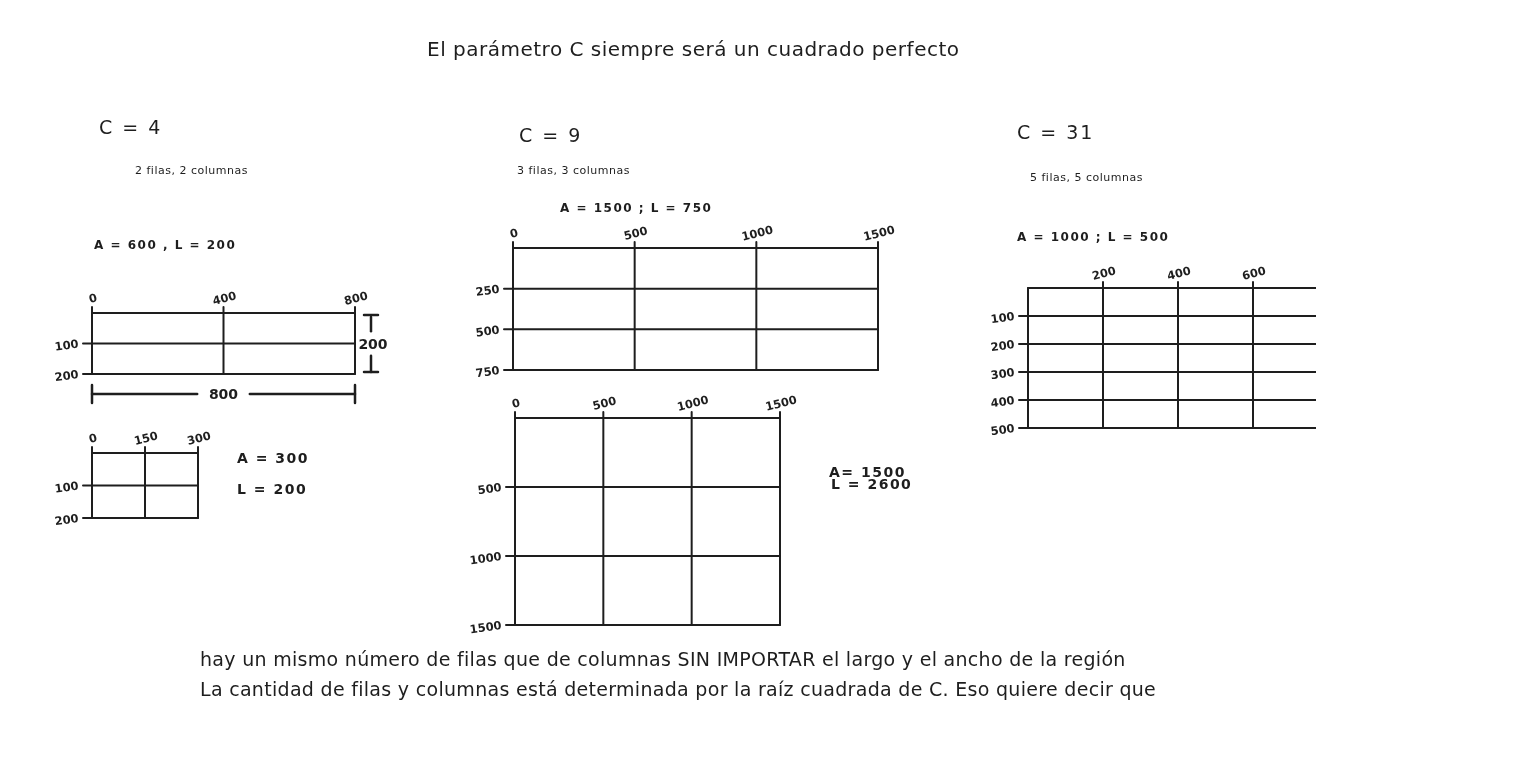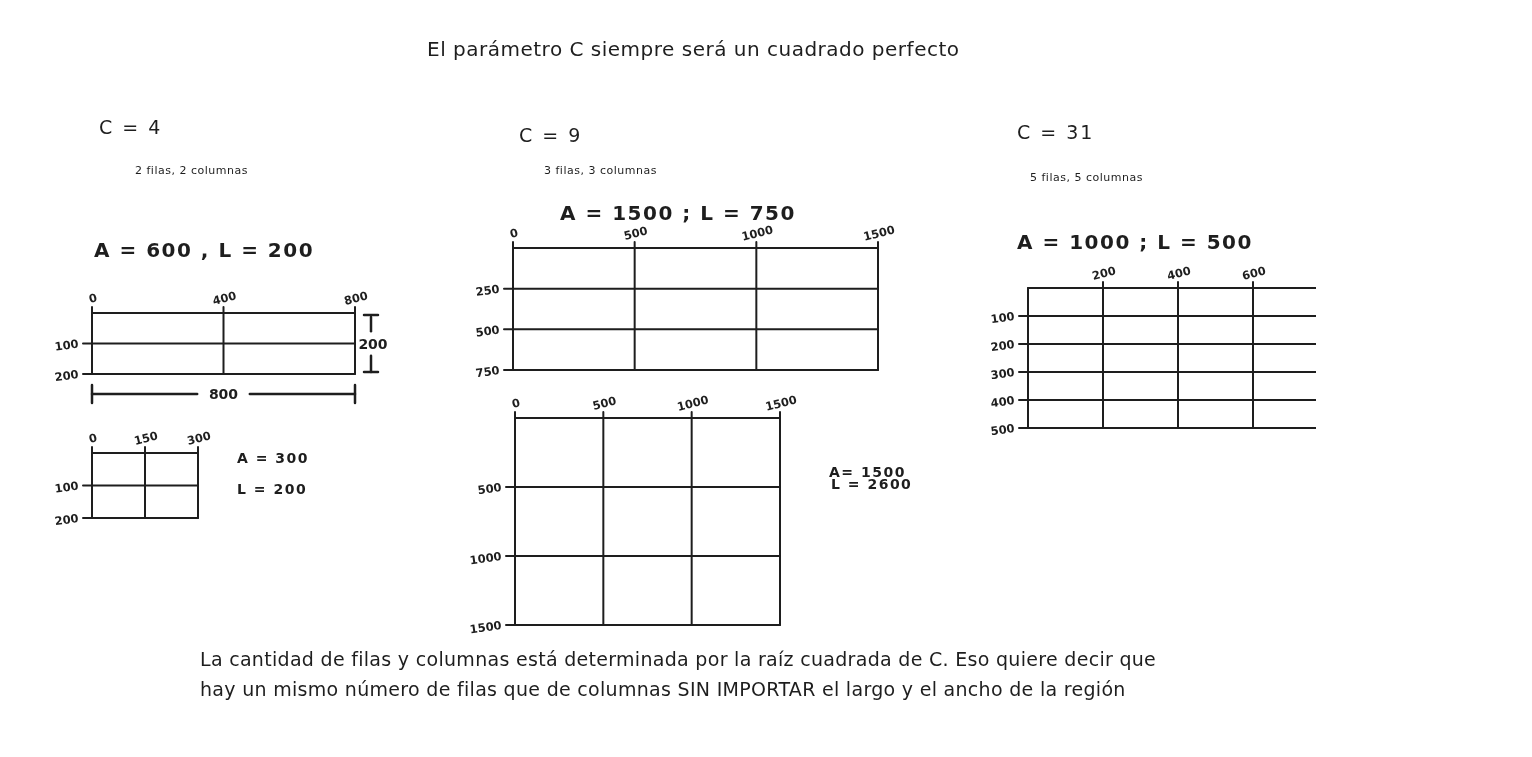--- a/index.html
+++ b/index.html
@@ -8,21 +8,21 @@
     width:1316px;height:757px;
     background:#ffffff;
     font-family:"DejaVu Sans", sans-serif;
     color:#1e1e1e;
     overflow:hidden;
   }
   .abs{position:absolute;white-space:nowrap;}
   .title{font-size:20px;letter-spacing:0.5px;}
   .heading{font-size:19px;letter-spacing:2px;}
   .sub{font-size:11px;letter-spacing:0.5px;}
-  .params{font-size:20px;font-weight:bold;letter-spacing:1.5px;}
+  .params{font-size:12px;font-weight:bold;letter-spacing:1.5px;}
   .side{font-size:14px;font-weight:bold;letter-spacing:1.5px;}
   .grid{position:absolute;}
   .footer-line{font-size:19px;line-height:30px;letter-spacing:0.3px;}
 </style>
 </head>
 <body>
 
 <div id="canvas">
 
   <div class="abs title" style="left:427px;top:37px">El parámetro C siempre será un cuadrado perfecto</div>
@@ -77,21 +77,21 @@
           <line x1="-9" y1="32.5" x2="0" y2="32.5" stroke="#1e1e1e" stroke-width="2" stroke-linecap="round"></line>
           <text x="-13" y="36.5" text-anchor="end" fill="#1e1e1e" font-size="11.5" font-weight="bold" font-family="&quot;DejaVu Sans&quot;, sans-serif" transform="rotate(-8 -13 36.5)">100</text>
           <line x1="-9" y1="65" x2="0" y2="65" stroke="#1e1e1e" stroke-width="2" stroke-linecap="round"></line>
           <text x="-13" y="69" text-anchor="end" fill="#1e1e1e" font-size="11.5" font-weight="bold" font-family="&quot;DejaVu Sans&quot;, sans-serif" transform="rotate(-8 -13 69)">200</text>
         </g>
       </svg></div>
   <div class="abs side" style="left:237px;top:450px">A = 300</div>
   <div class="abs side" style="left:237px;top:481px">L = 200</div>
 
   <div class="abs heading" style="left:519px;top:124px">C = 9</div>
-  <div class="abs sub" style="left:544px;top:164px">3 filas, 3 columnas</div>
+  <div class="abs sub" style="left:517px;top:164px">3 filas, 3 columnas</div>
   <div class="abs params" style="left:560px;top:201px">A = 1500 ;   L = 750</div>
   <div class="grid" style="left: 467px; top: 218px;"><svg width="475" height="192">
         <g transform="translate(46,30)">
           <line x1="0" y1="0" x2="0" y2="122" stroke="#1e1e1e" stroke-width="2" stroke-linecap="round"></line>
           <line x1="121.66666666666667" y1="0" x2="121.66666666666667" y2="122" stroke="#1e1e1e" stroke-width="2" stroke-linecap="round"></line>
           <line x1="243.33333333333334" y1="0" x2="243.33333333333334" y2="122" stroke="#1e1e1e" stroke-width="2" stroke-linecap="round"></line>
           <line x1="365" y1="0" x2="365" y2="122" stroke="#1e1e1e" stroke-width="2" stroke-linecap="round"></line>
           <line x1="0" y1="0" x2="365" y2="0" stroke="#1e1e1e" stroke-width="2" stroke-linecap="round"></line>
           <line x1="0" y1="40.666666666666664" x2="365" y2="40.666666666666664" stroke="#1e1e1e" stroke-width="2" stroke-linecap="round"></line>
           <line x1="0" y1="81.33333333333333" x2="365" y2="81.33333333333333" stroke="#1e1e1e" stroke-width="2" stroke-linecap="round"></line>
@@ -175,17 +175,17 @@
           <line x1="-9" y1="84" x2="0" y2="84" stroke="#1e1e1e" stroke-width="2" stroke-linecap="round"></line>
           <text x="-13" y="88" text-anchor="end" fill="#1e1e1e" font-size="11.5" font-weight="bold" font-family="&quot;DejaVu Sans&quot;, sans-serif" transform="rotate(-8 -13 88)">300</text>
           <line x1="-9" y1="112" x2="0" y2="112" stroke="#1e1e1e" stroke-width="2" stroke-linecap="round"></line>
           <text x="-13" y="116" text-anchor="end" fill="#1e1e1e" font-size="11.5" font-weight="bold" font-family="&quot;DejaVu Sans&quot;, sans-serif" transform="rotate(-8 -13 116)">400</text>
           <line x1="-9" y1="140" x2="0" y2="140" stroke="#1e1e1e" stroke-width="2" stroke-linecap="round"></line>
           <text x="-13" y="144" text-anchor="end" fill="#1e1e1e" font-size="11.5" font-weight="bold" font-family="&quot;DejaVu Sans&quot;, sans-serif" transform="rotate(-8 -13 144)">500</text>
         </g>
       </svg></div>
 
   <div class="abs" style="left:200px;top:644px">
+    <div class="footer-line">hay un mismo número de filas que de columnas SIN IMPORTAR el largo y el ancho de la región</div>
     <div class="footer-line">La cantidad de filas y columnas está determinada por la raíz cuadrada de C. Eso quiere decir que</div>
-    <div class="footer-line">hay un mismo número de filas que de columnas SIN IMPORTAR el largo y el ancho de la región</div>
   </div>
 
 </div>
 
 </body></html>

